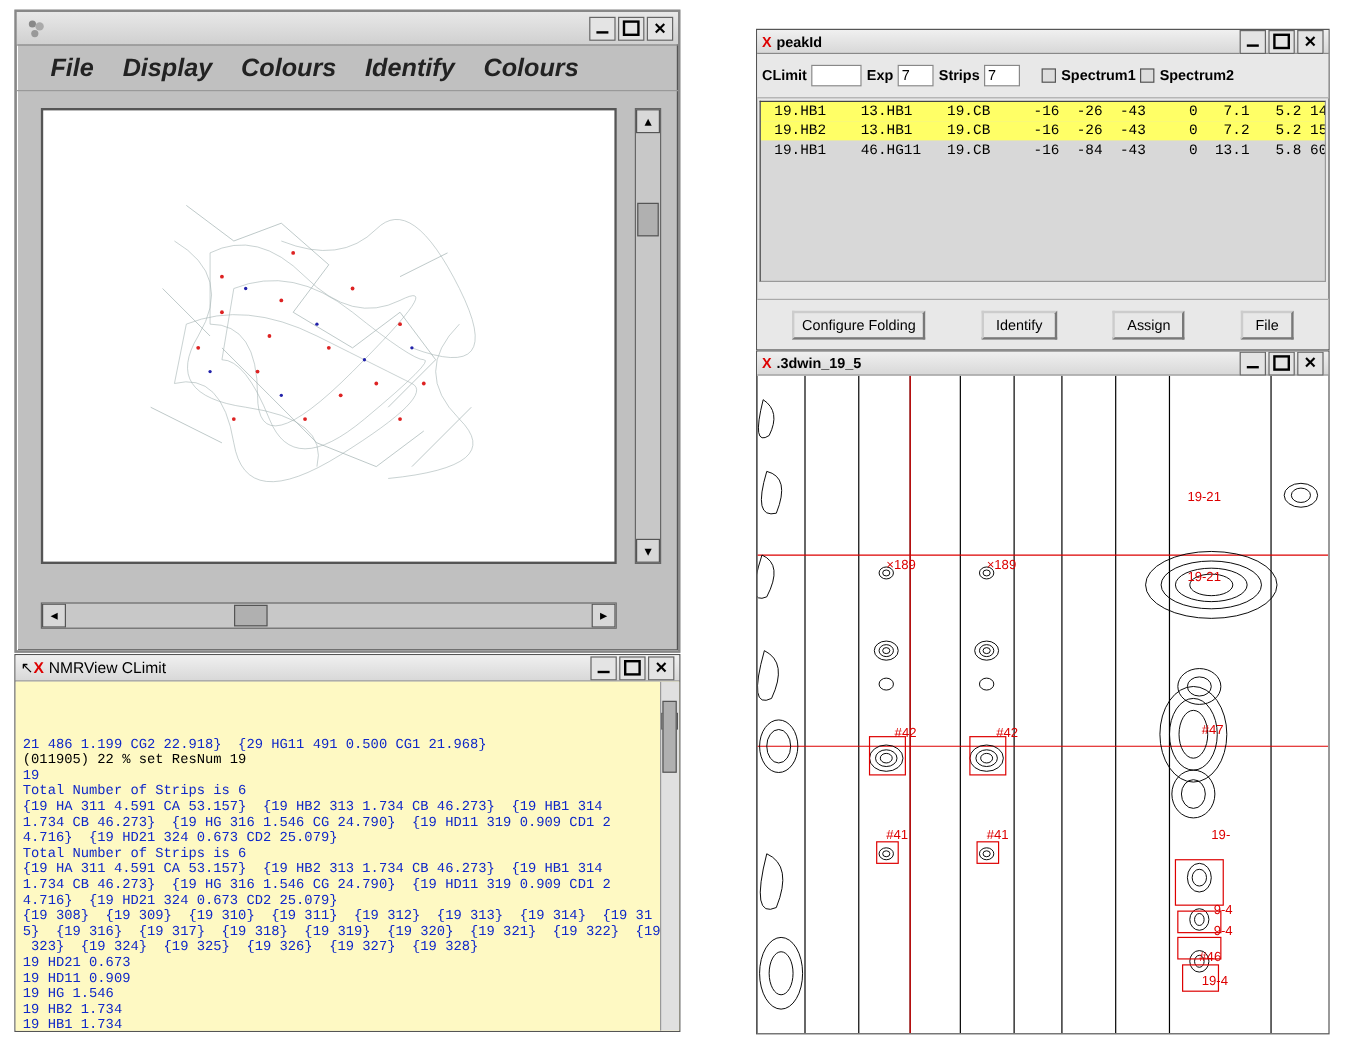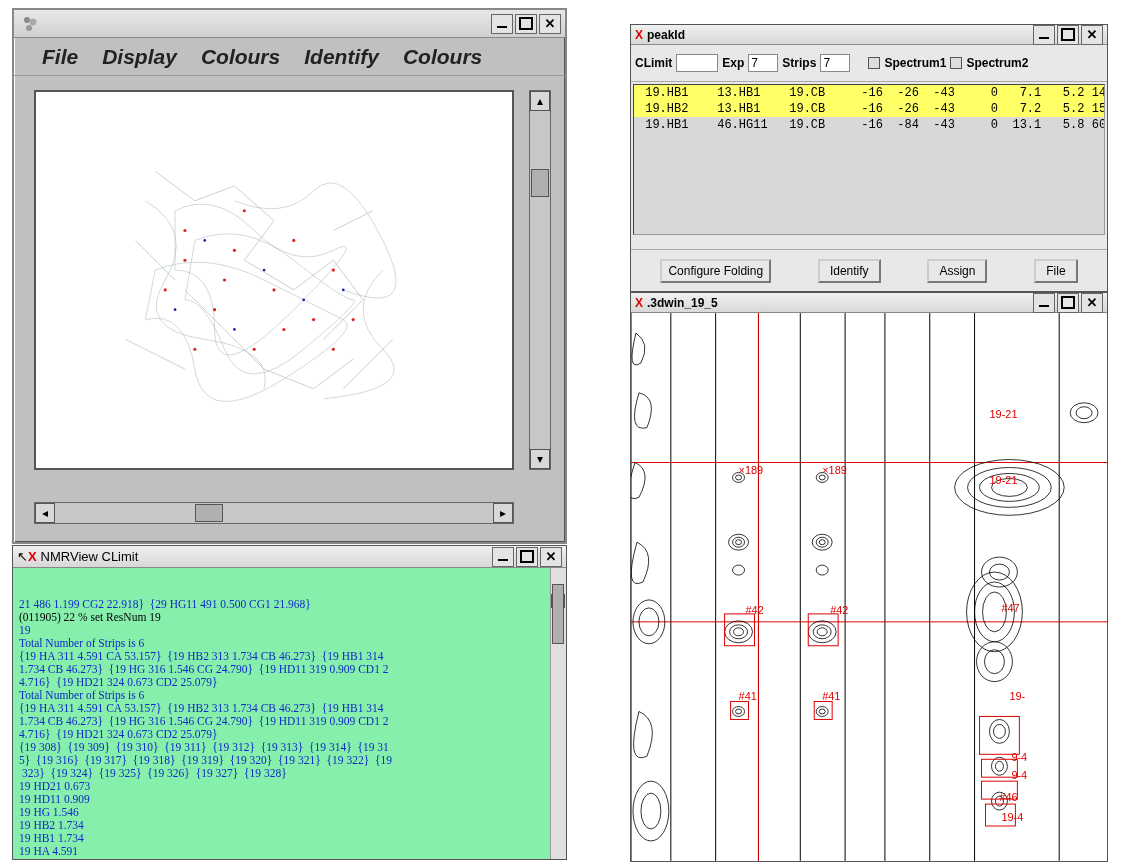--- a/index.html
+++ b/index.html
@@ -127,25 +127,25 @@
     background: linear-gradient(#f0f0f0,#d8d8d8);
     border-bottom:1px solid #888;
     display:flex; align-items:center;
     padding:0 4px;
     font-size:13px;
   }
   .console-titlebar .x-icon { color:#d00; font-weight:bold; margin-right:4px;}
   .console-titlebar .spacer{flex:1;}
   .console-body {
     flex:1;
-    background:#86efac;
-    font-family: Liberation Serif, serif;
+    background:#fef9c3;
+    font-family: Liberation Mono, monospace;
     font-size: 11.5px;
     line-height: 13px;
-    padding: 4px 6px;
+    padding: 20px 6px;
     white-space: pre;
     overflow:hidden;
     position:relative;
   }
   .console-body .blue { color:#1028c8; }
   .console-body .black { color:#000; }
   .console-sb {
     position:absolute; right:0; top:0; bottom:0;
     width:16px; background:#e0e0e0;
     border-left:1px solid #999;

